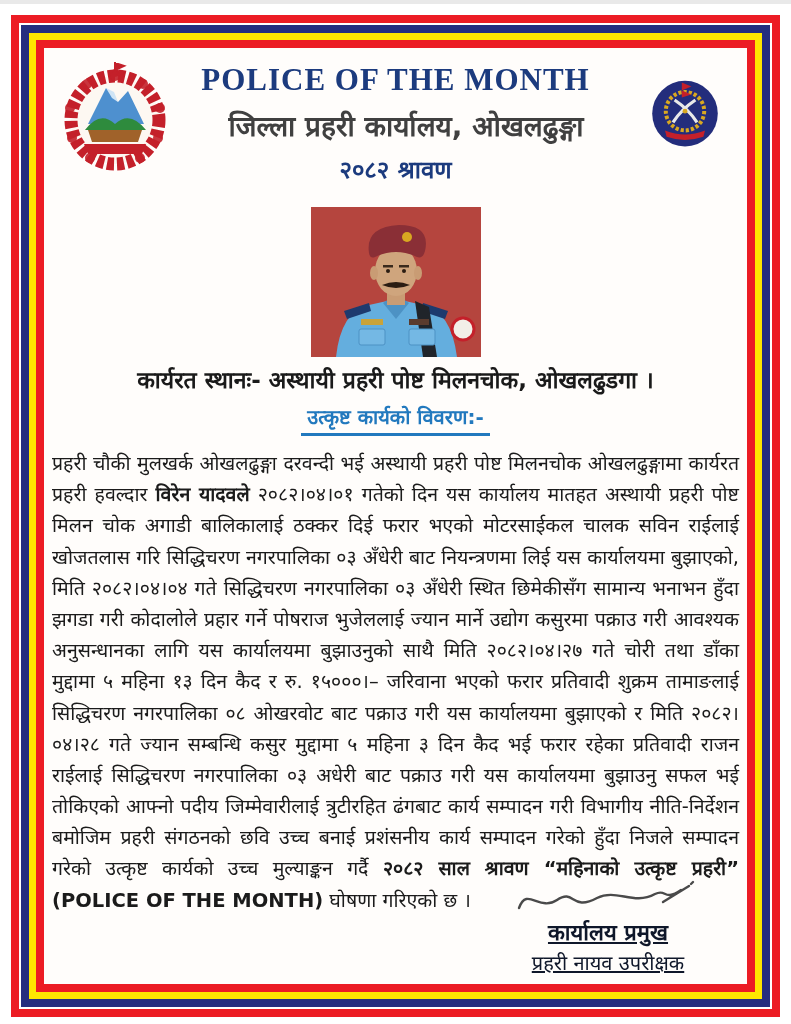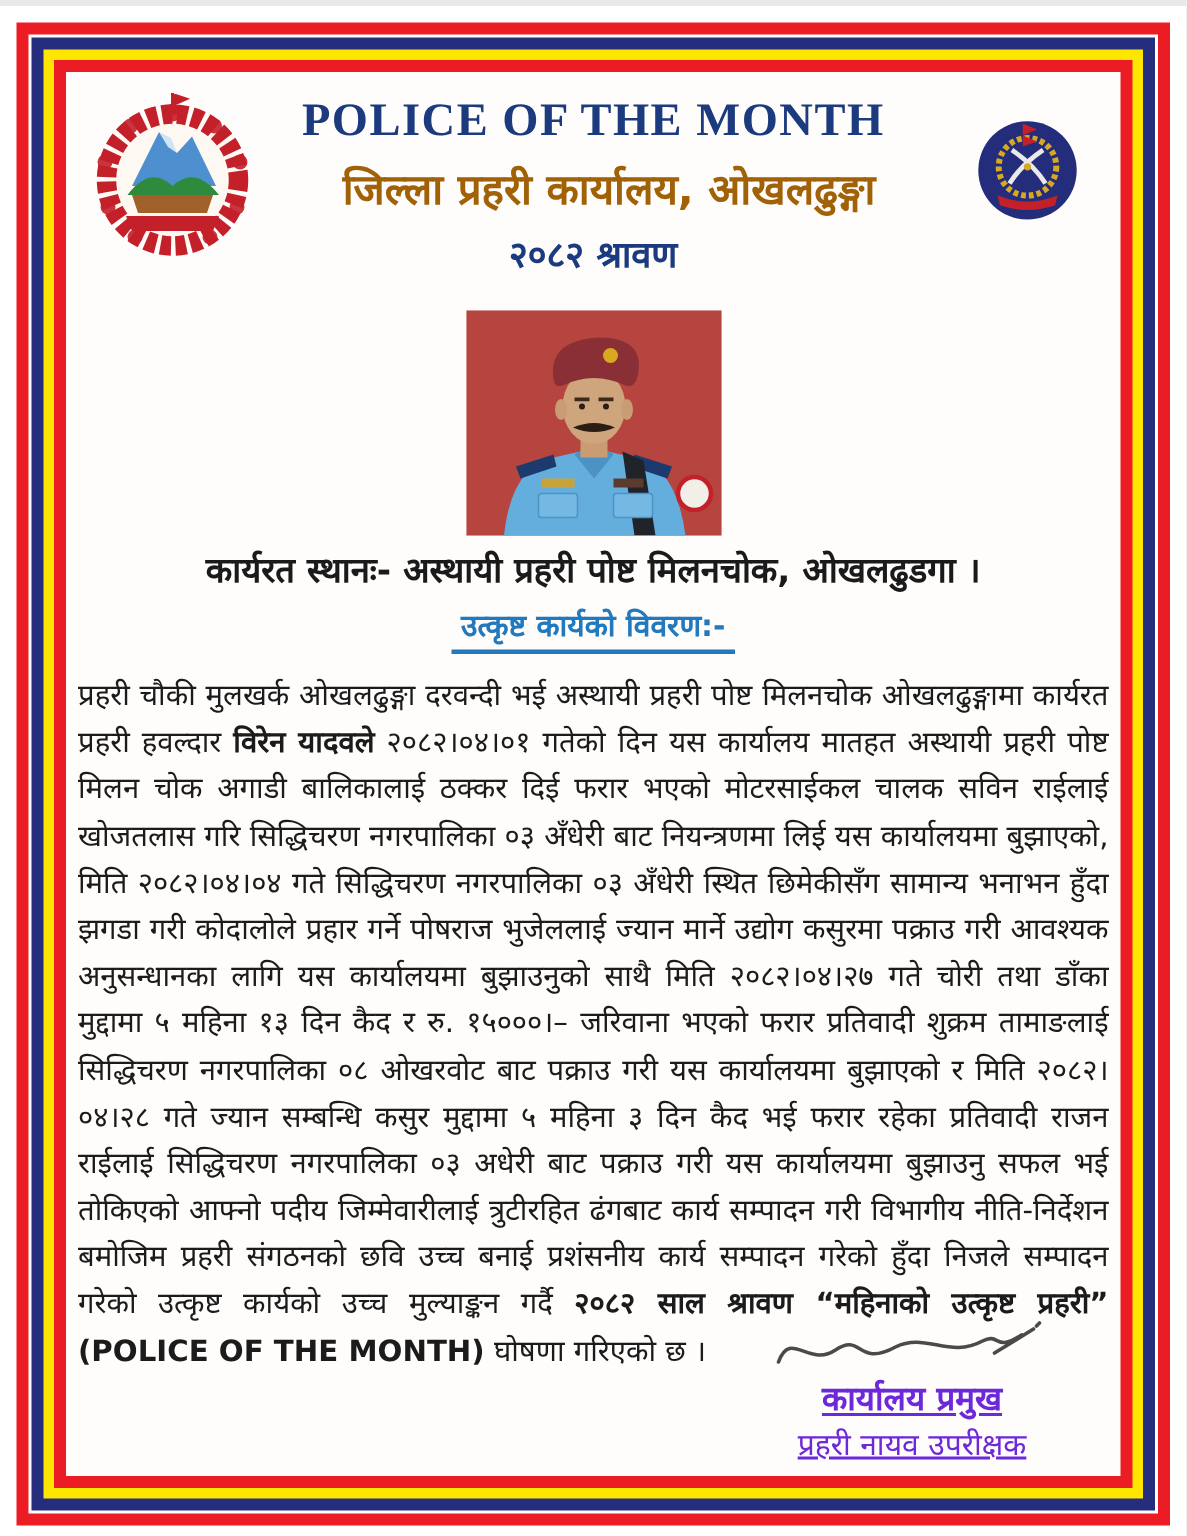--- a/index.html
+++ b/index.html
@@ -24,21 +24,21 @@
       0 0 0 33px #ec1c24;
   }
   .header { position:relative; padding-top:14px; text-align:center; }
   .emblem-left  { position:absolute; left:16px;  top:10px; width:110px; height:118px; }
   .emblem-right { position:absolute; right:26px; top:28px; width:72px;  height:72px; }
   .title-en {
     font-family:"Liberation Serif", serif;
     font-weight:bold; font-size:31px; letter-spacing:1px;
     color:#1c3b7e;
   }
-  .title-np { margin-top:8px; font-weight:bold; font-size:28px; color:#a16207;padding-left:21px; }
+  .title-np { margin-top:8px; font-weight:bold; font-size:28px; color:#404040;padding-left:21px; }
   .title-date { margin-top:8px; font-weight:bold; font-size:24px; color:#1c3b7e; }
 
   .photo {
     width:170px; height:150px; margin:22px auto 6px;
     background:#b5453e; position:relative; overflow:hidden;
   }
   .photo svg { display:block; width:100%; height:100%; }
 
   .name-line    { text-align:center; font-size:23px; font-weight:bold; color:#c41f1f; margin-top:4px; }
   .station-line { text-align:center; font-size:23px; font-weight:bold; color:#1a1a1a; margin-top:3px; }
@@ -50,21 +50,21 @@
 
   .body-text {
     margin:12px 6px 0; padding:0 2px;
     font-size:19.5px; line-height:1.6; color:#1b1b1b;
     text-align:justify;
   }
   .body-text .bold { font-weight:bold; }
 
   .sign-block {
     position:absolute; right:14px; bottom:8px;
-    width:250px; text-align:center; color:#6d28d9;
+    width:250px; text-align:center; color:#0f172a;
   }
   .sign-block .squiggle { width:190px; height:46px; margin:0 auto -2px; display:block; }
   .sig-title { font-size:22px; font-weight:bold; text-decoration:underline; }
   .sig-name  { font-size:20px; margin-top:4px; }
   .sig-rank  { font-size:20px; margin-top:3px;text-decoration:underline; }
 </style>
 </head>
 <body>
 
 <div class="page">

